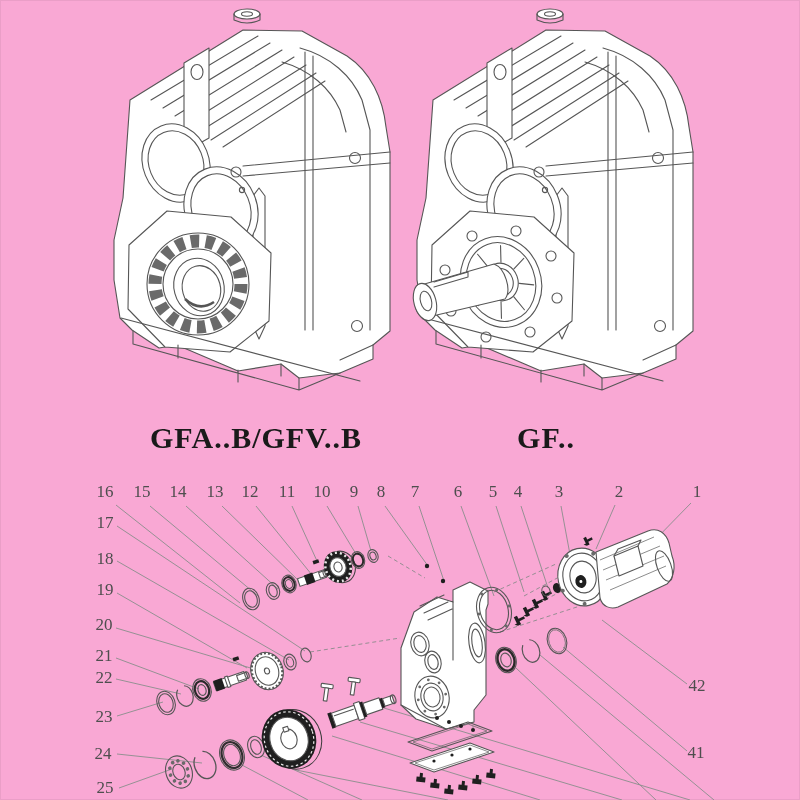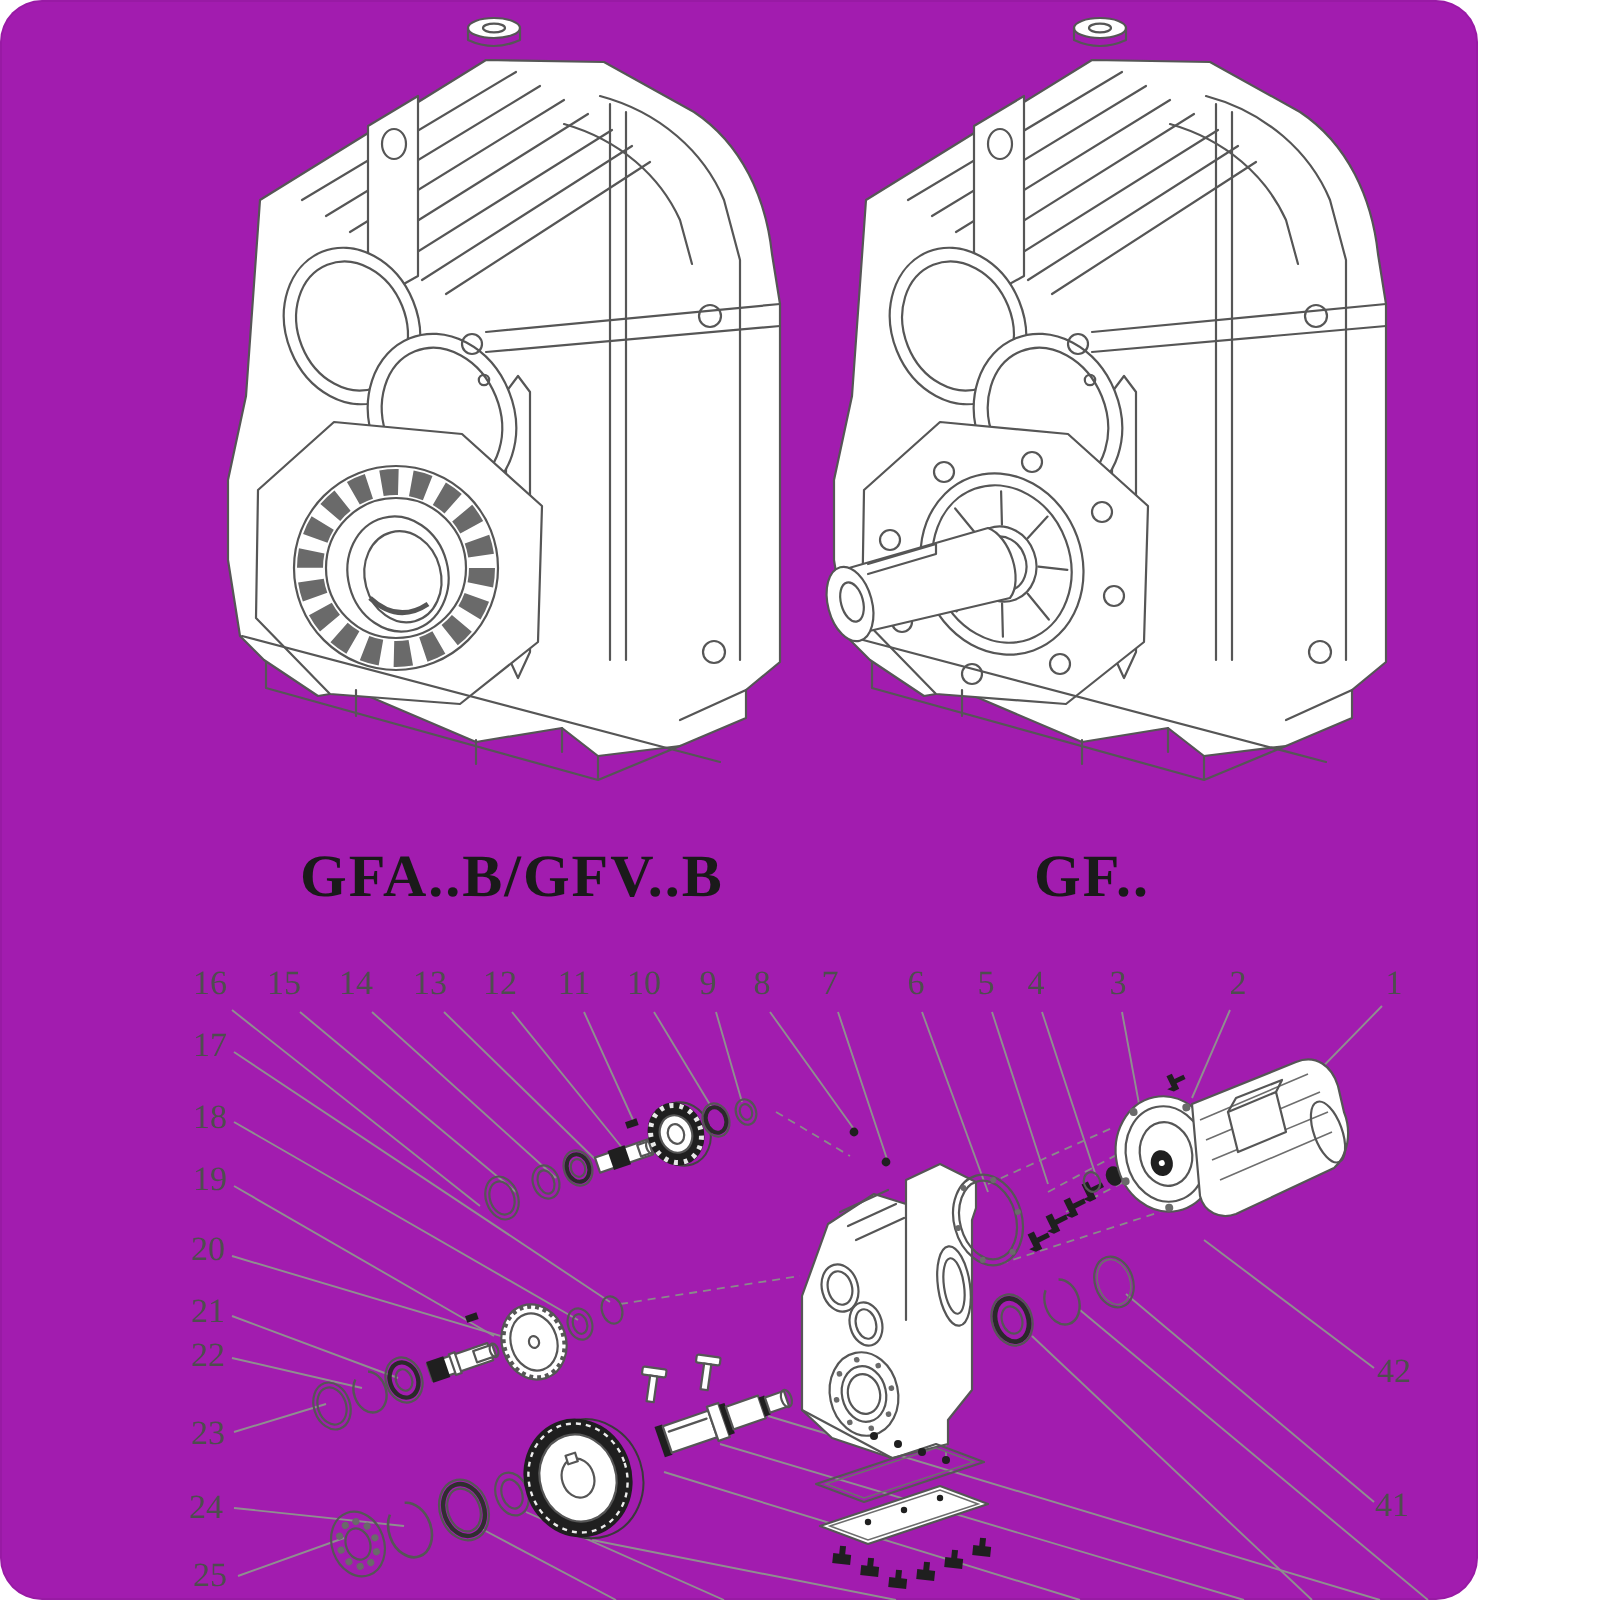--- a/index.html
+++ b/index.html
@@ -1,20 +1,19 @@
 <!DOCTYPE html>
 <html><head>
 <meta charset="utf-8">
 <style>
   html,body{margin:0;padding:0;background:#ffffff;}
   .page{
-    position:relative;width:739px;height:800px;background:#a21caf;overflow:hidden;
+    position:relative;width:800px;height:800px;background:#f9a8d4;overflow:hidden;
     font-family:"Liberation Serif", serif;
     box-shadow:inset 0 0 0 1px rgba(0,0,0,0.06);
-    border-radius:21px;
   }
   svg{position:absolute;left:0;top:0;}
   .ln{fill:none;stroke:#565656;stroke-width:1.1;stroke-linejoin:round;stroke-linecap:round;}
   .lnw{fill:#ffffff;stroke:#565656;stroke-width:1.1;stroke-linejoin:round;}
   .thin{fill:none;stroke:#6e6e6e;stroke-width:.8;}
   .leader{fill:none;stroke:#8f8f8f;stroke-width:.95;}
   .dsh{fill:none;stroke:#8a8a8a;stroke-width:.9;stroke-dasharray:4 3;}
   .dark{fill:#1f1f1f;stroke:none;}
   .num{font-family:"Liberation Serif",serif;font-size:17px;fill:#4e4e4e;}
   .model{font-family:"Liberation Serif",serif;font-size:30px;font-weight:bold;fill:#1a1a1a;letter-spacing:1px;}

